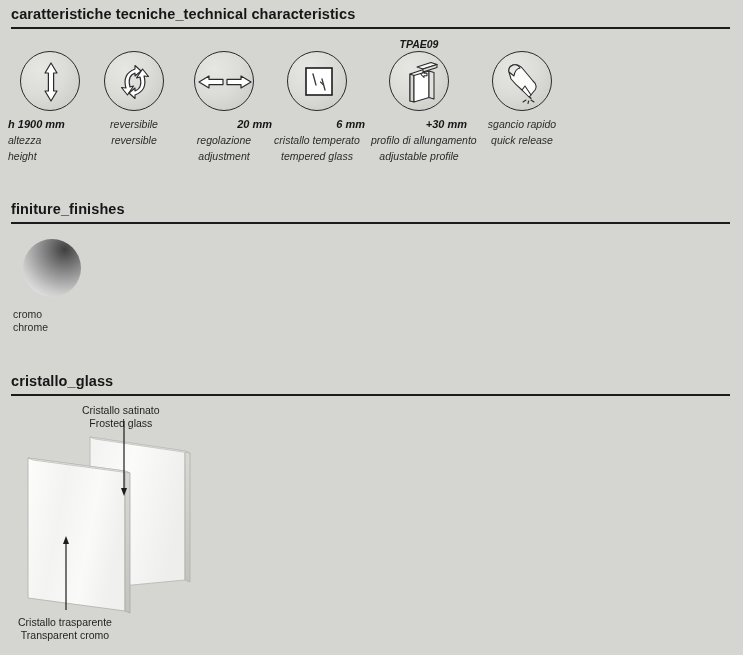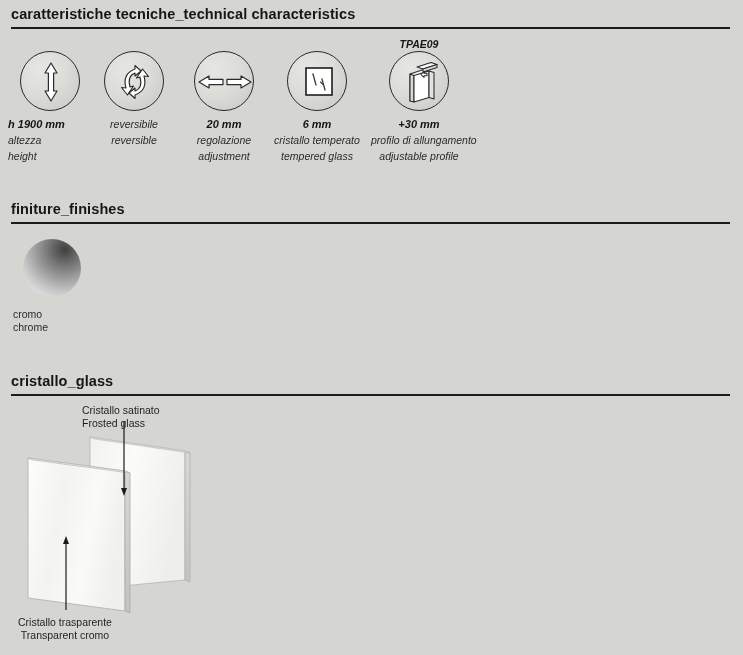--- a/index.html
+++ b/index.html
@@ -78,20 +78,21 @@
     box-sizing: border-box;
   }
   .circle svg { position: absolute; inset: 0; }
   .feature .value {
     font-size: 11px;
     font-weight: bold;
     line-height: 13px;
     margin-top: 7px;
     color: #151515;
     white-space: nowrap;
+    text-align: right;
   }
   .feature .desc {
     font-size: 10.5px;
     line-height: 12.5px;
     margin-top: 3px;
     color: #2b2b2b;
     white-space: nowrap;
   }
   .feature.leftlabel .value,
   .feature.leftlabel .desc { text-align: left; }
@@ -139,21 +140,21 @@
     width: 300px;
     height: 258px;
   }
   .callout {
     position: absolute;
     font-size: 10.5px;
     line-height: 12.5px;
     color: #1f1f1f;
     white-space: nowrap;
   }
-  #callout-frosted { left: 82px; top: 9px; }
+  #callout-frosted { left: 82px; top: 9px; text-align: center; }
   #callout-clear   { left: 18px; top: 221px; text-align: center; }
 </style>
 </head>
 <body>
 
 <div class="section-header" id="hdr-tech">
   <div class="title">caratteristiche tecniche_technical characteristics</div>
   <div class="rule"></div>
 </div>
 
@@ -243,20 +244,43 @@
             <path d="M31 22.5 L34 19.5 L34 21.2 L37 21.2 L37 23.8 L34 23.8 L34 25.5 Z" fill="#ffffff"></path>
           </g>
         </svg>
       </div>
     </div>
     <div class="value">+30 mm</div>
     <div class="desc">profilo di allungamento</div>
     <div class="desc">adjustable profile</div>
   </div>
 
+  <div class="feature" id="feat-5">
+    <div class="code"></div>
+    <div class="circle-wrap">
+      <div class="circle">
+        <svg width="60" height="60" viewBox="0 0 60 60">
+          <g stroke="#2b2b2b" stroke-width="1.05" stroke-linejoin="round">
+            <path d="M16 20 Q15 15 20 13 Q26 11.5 30 17 L40 29 Q45 33 42 38 L37 44 L29 38 Q22 32 18 27 Z" fill="#fbfbfa"></path>
+            <path d="M16 20 Q15 15 20 13 Q25 12 27 16 Q22 17 21 24 Z" fill="#e8e8e5"></path>
+            <path d="M32 34 L38 43 L36 45 L29 38 Z" fill="#ffffff"></path>
+          </g>
+          <path d="M36.5 45 L38 46.5" stroke="#2b2b2b" stroke-width="1.2" stroke-linecap="round"></path>
+          <g stroke="#2b2b2b" stroke-width="1.1" stroke-linecap="round">
+            <path d="M33 48 L30 50"></path>
+            <path d="M38 48 L41 50"></path>
+            <path d="M35.6 49 L35 51.5"></path>
+          </g>
+        </svg>
+      </div>
+    </div>
+    <div class="value"></div>
+    <div class="desc">sgancio rapido</div>
+    <div class="desc">quick release</div>
+  </div>
 
 </div>
 
 <div class="section-header" id="hdr-fin">
   <div class="title">finiture_finishes</div>
   <div class="rule"></div>
 </div>
 
 <div id="finish-item">
   <div class="sphere"></div>

